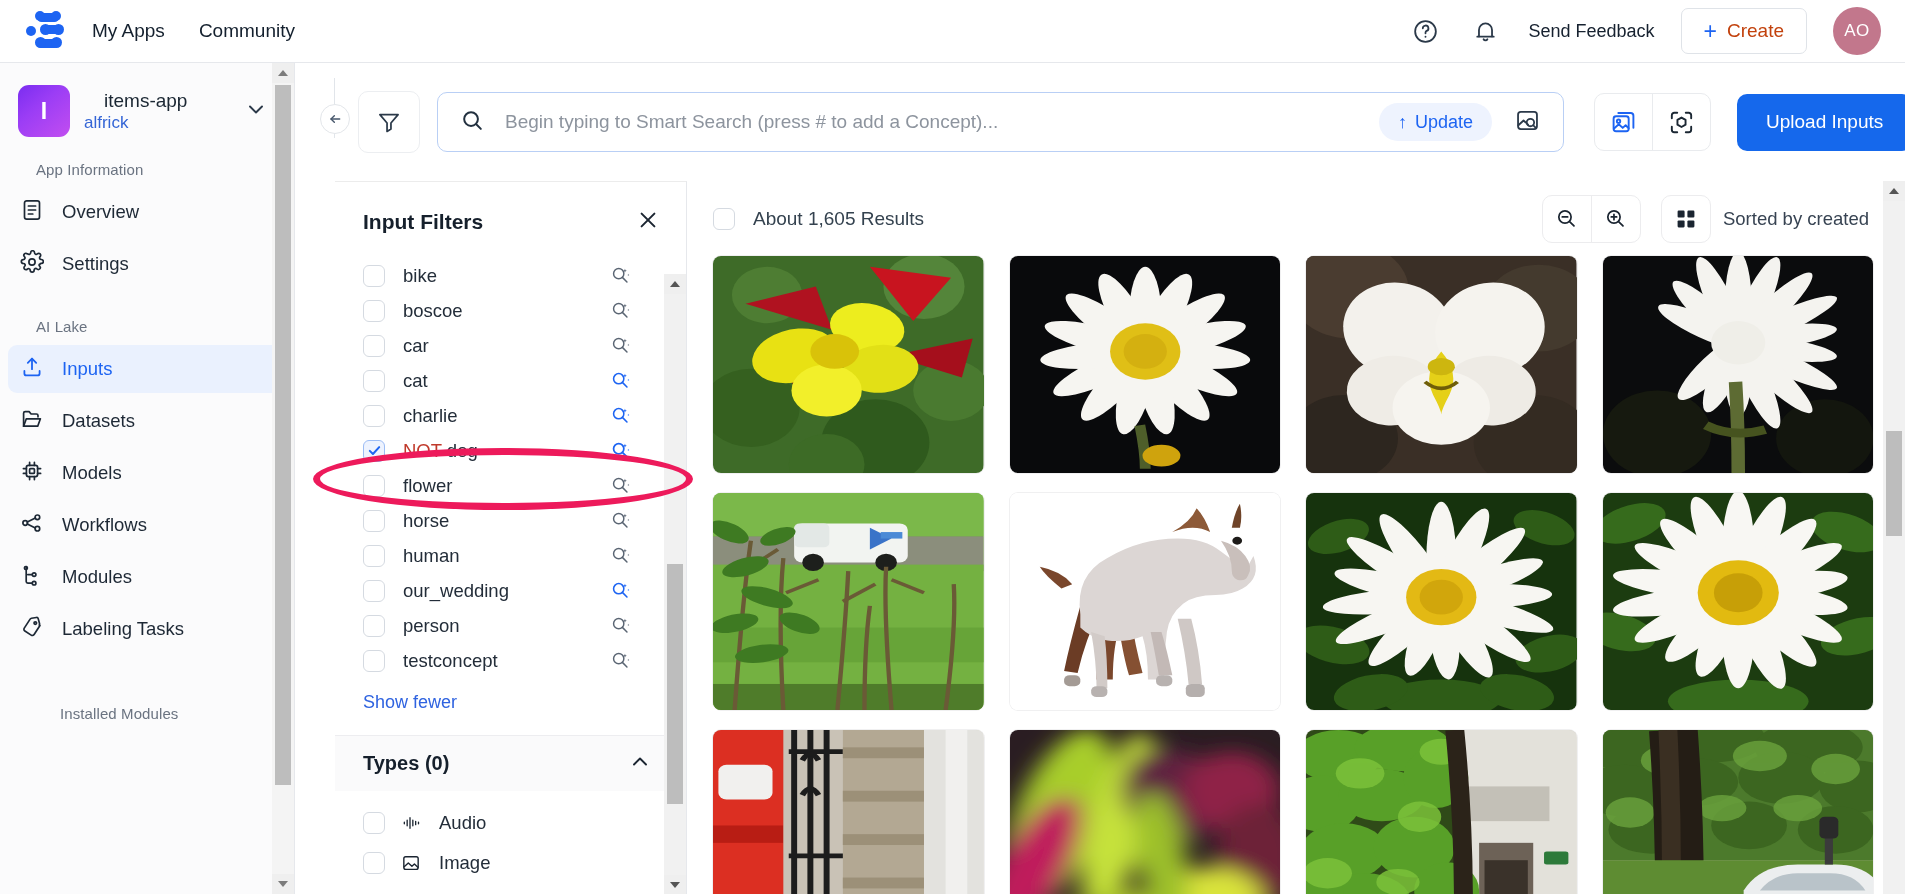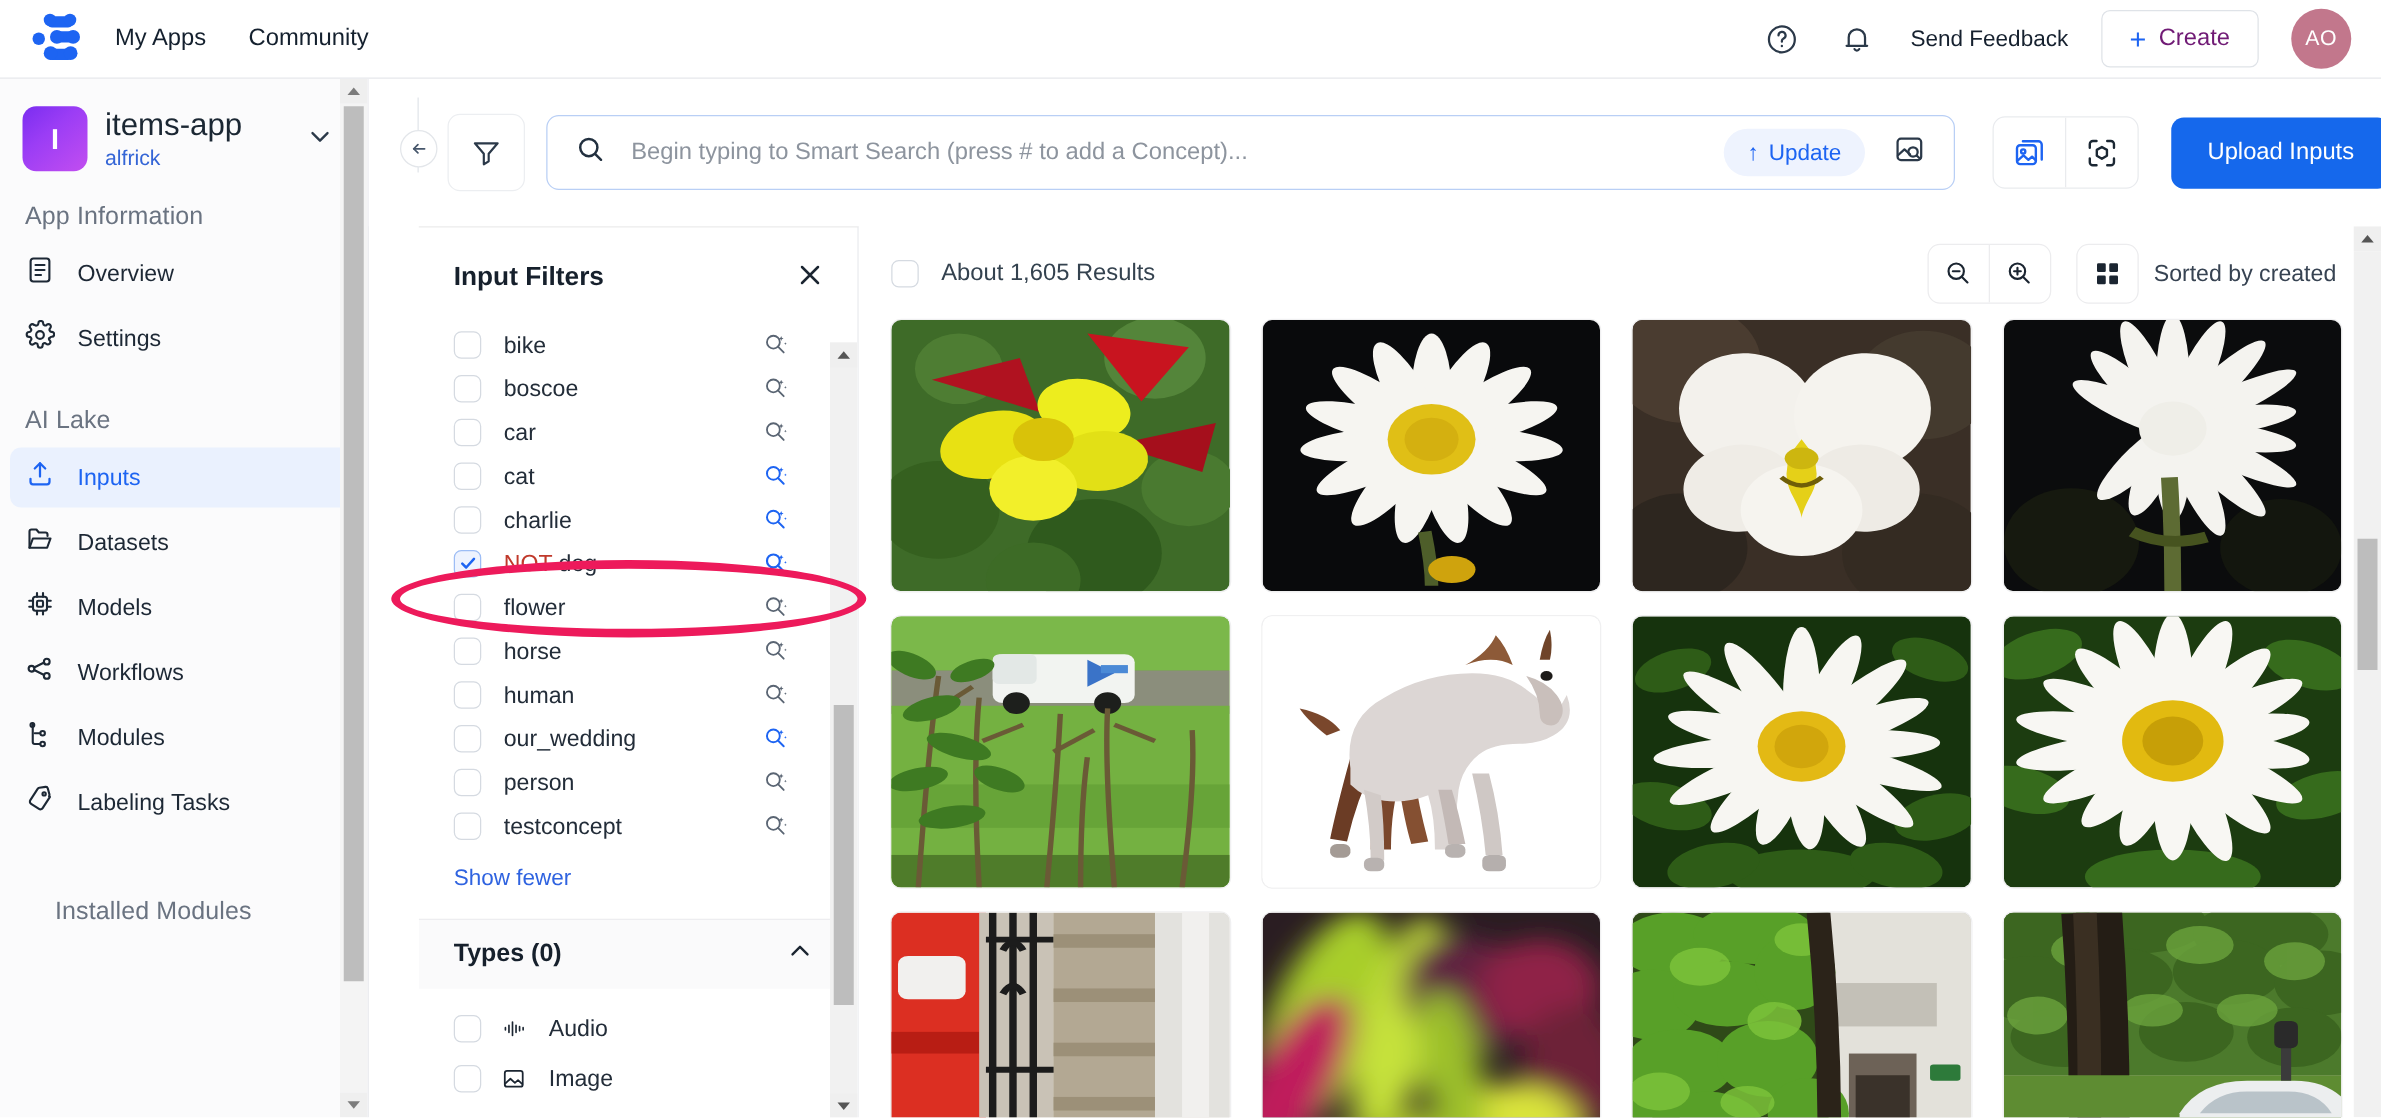--- a/index.html
+++ b/index.html
@@ -24,45 +24,45 @@
   .topnav a{ font-size:19px; color:#14202e; text-decoration:none; }
   .topright{ margin-left:auto; display:flex; align-items:center; gap:26px; padding-right:24px; }
   .icon-btn{ width:34px; height:34px; display:flex; align-items:center; justify-content:center; cursor:pointer;}
   .feedback{ font-size:18px; color:#16212f; white-space:nowrap; cursor:pointer;}
   .create-btn{
     display:flex; align-items:center; gap:10px;
     border:1px solid #dfe3e8; border-radius:7px;
     height:46px; padding:0 22px; background:#fff; cursor:pointer;
   }
   .create-btn .plus{ color:#1d64f2; font-size:23px; line-height:1; font-weight:400;}
-  .create-btn .lbl{ color:#701a75; font-size:19px; }
+  .create-btn .lbl{ color:#c2410c; font-size:19px; }
   .avatar{
     width:48px; height:48px; border-radius:50%;
     background:#c2778c; color:#fff; font-size:17px;
     display:flex; align-items:center; justify-content:center;
     letter-spacing:.5px; cursor:pointer;
   }
 
   
   .sidebar{
     position:absolute; top:63px; left:0; width:295px; height:831px;
     background:#fbfbfc; border-right:1px solid #e6e8ec; overflow:hidden;
   }
   .app-head{ display:flex; align-items:center; padding:22px 18px 16px 18px; cursor:pointer;}
   .app-logo{
     width:52px; height:52px; border-radius:11px; flex:none;
     background:linear-gradient(140deg,#7a2df0 0%, #9b3df5 40%, #c24ef0 100%);
     color:#fff; font-size:23px; font-weight:600;
     display:flex; align-items:center; justify-content:center;
   }
   .app-meta{ margin-left:14px; line-height:1.25; }
-  .app-name{ font-size:25px; color:#1b2733; }
+  .app-name{ font-size:19px; color:#1b2733;margin-left:20px; }
   .app-owner{ font-size:17px; color:#3465d6; }
   .chev{ margin-left:auto; margin-right:8px; color:#2b3949; }
-  .sec-title{ font-size:20px; color:#6a7381; padding:8px 0 6px 20px; letter-spacing:.1px;}
+  .sec-title{ font-size:15px; color:#6a7381; padding:8px 0 6px 20px; letter-spacing:.1px;margin-left:16px;}
   .nav-item{
     display:flex; align-items:center; gap:18px;
     height:48px; margin:4px 8px; padding-left:12px;
     border-radius:9px; cursor:pointer; color:#1d2835; font-size:18.5px;
   }
   .nav-item svg{ flex:none; }
   .nav-item.active{ background:#eaf1fe; color:#1d64f2; }
   .nav-item.active svg{ stroke:#1d64f2; }
   .manage-link{ font-size:18px; color:#2f63e0; padding:10px 0 0 38px; cursor:pointer;}
 

